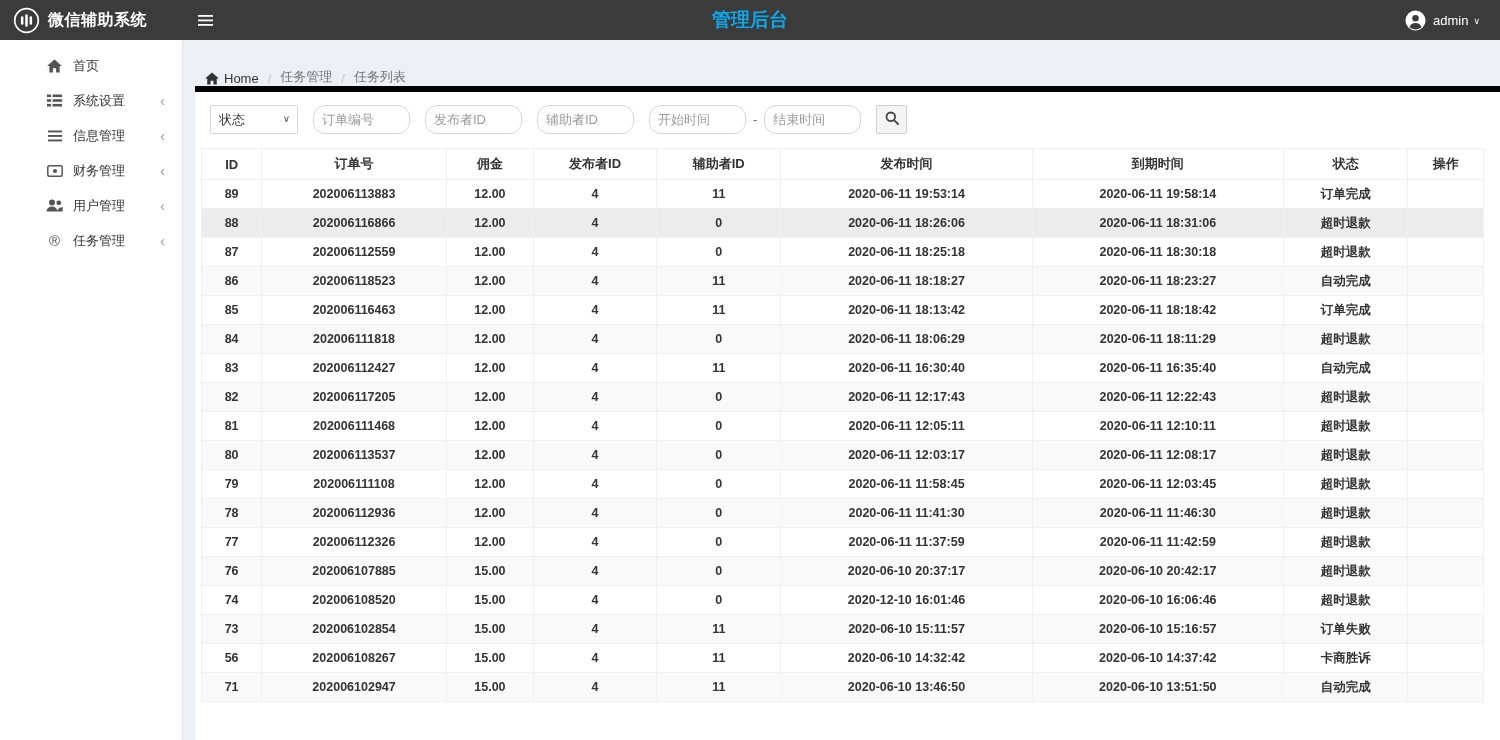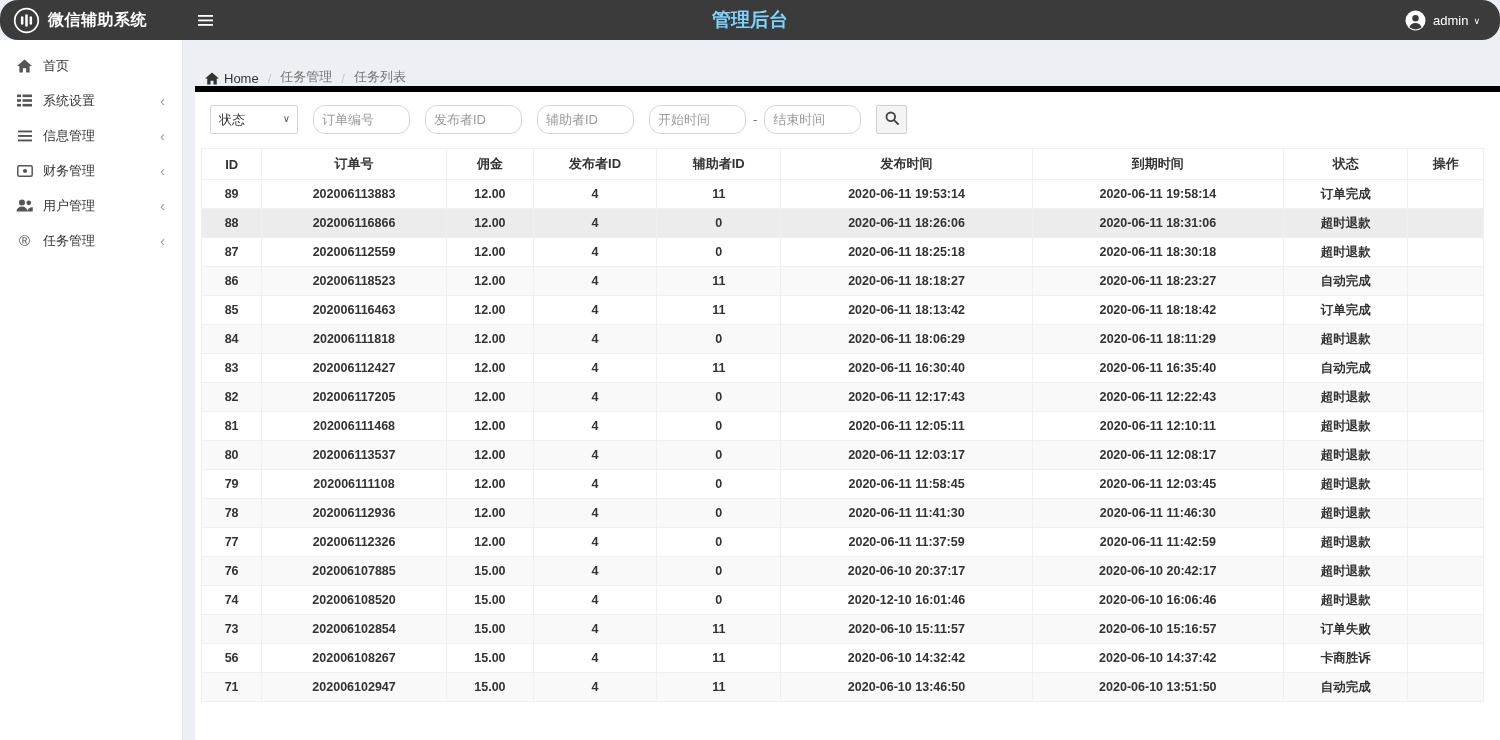--- a/index.html
+++ b/index.html
@@ -1,33 +1,33 @@
 <!DOCTYPE html>
 <html><head>
 <meta charset="utf-8">
 <style>
   * { margin:0; padding:0; box-sizing:border-box; }
   html,body { width:1500px; height:740px; overflow:hidden; background:#eceff4;
               font-family:"Liberation Sans","DejaVu Sans",sans-serif; }
 
   
-  .topbar { height:40px; background:#3b3b3b; color:#fff; display:flex; align-items:center; position:relative;border-radius:18px; }
+  .topbar { height:40px; background:#3b3b3b; color:#fff; display:flex; align-items:center; position:relative; }
   .brand { width:183px; flex:0 0 183px; display:flex; align-items:center; gap:8px; padding-left:13px;
            font-size:16px; font-weight:bold; letter-spacing:0.5px; cursor:pointer; }
   .logo-svg { width:27px; height:27px; display:block; }
   .hamburger { margin-left:15px; cursor:pointer; display:flex; align-items:center; }
   .page-title { position:absolute; left:50%; transform:translateX(-50%); font-size:19px; font-weight:bold; }
   .user-menu { margin-left:auto; display:flex; align-items:center; gap:7px; padding-right:20px;
                font-size:13px; cursor:pointer; }
   .avatar-svg { width:21px; height:21px; display:block; }
   .caret { font-size:9px; margin-left:-2px; margin-top:2px; }
 
   
   .layout { display:flex; height:700px; }
-  .sidebar { width:183px; flex:0 0 183px; background:#fff; border-right:1px solid #e7e7e7; padding-top:8px; }
+  .sidebar { width:183px; flex:0 0 183px; background:#fff; border-right:1px solid #e7e7e7; padding-top:8px;padding-left:30px; }
   .side-item { display:flex; align-items:center; height:35px; padding:0 17px 0 16px; font-size:13px;
                color:#333; cursor:pointer; }
   .side-icon { width:17px; margin-right:10px; display:inline-flex; justify-content:center; color:#555;
                font-size:14px; line-height:1; }
   .side-icon svg { display:block; }
   .side-chevron { margin-left:auto; color:#9a9a9a; font-size:15px; line-height:1; }
 
   .content { flex:1; background:#eceff4; display:flex; flex-direction:column; }
 
   
@@ -82,21 +82,21 @@
     </span>
     <span>微信辅助系统</span>
   </div>
   <span class="hamburger">
     <svg width="15" height="13" viewBox="0 0 15 13">
       <rect x="0" y="1" width="15" height="1.8" fill="#fff"></rect>
       <rect x="0" y="5.5" width="15" height="1.8" fill="#fff"></rect>
       <rect x="0" y="10" width="15" height="1.8" fill="#fff"></rect>
     </svg>
   </span>
-  <div class="page-title" style="color: #7dd3fc; font-family: Liberation Mono, monospace;">管理后台</div>
+  <div class="page-title" style="color: #0ea5e9; font-family: Liberation Mono, monospace;">管理后台</div>
   <div class="user-menu">
     <span>
       <svg class="avatar-svg" viewBox="0 0 22 22">
         <circle cx="11" cy="11" r="10.5" fill="#fff"></circle>
         <circle cx="11" cy="8.6" r="3.4" fill="#3b3b3b"></circle>
         <path d="M4.6 18.2 a6.8 6.8 0 0 1 12.8 0 a10.5 10.5 0 0 1 -12.8 0 Z" fill="#3b3b3b"></path>
       </svg>
     </span>
     <span>admin</span>
     <span class="caret">∨</span>

